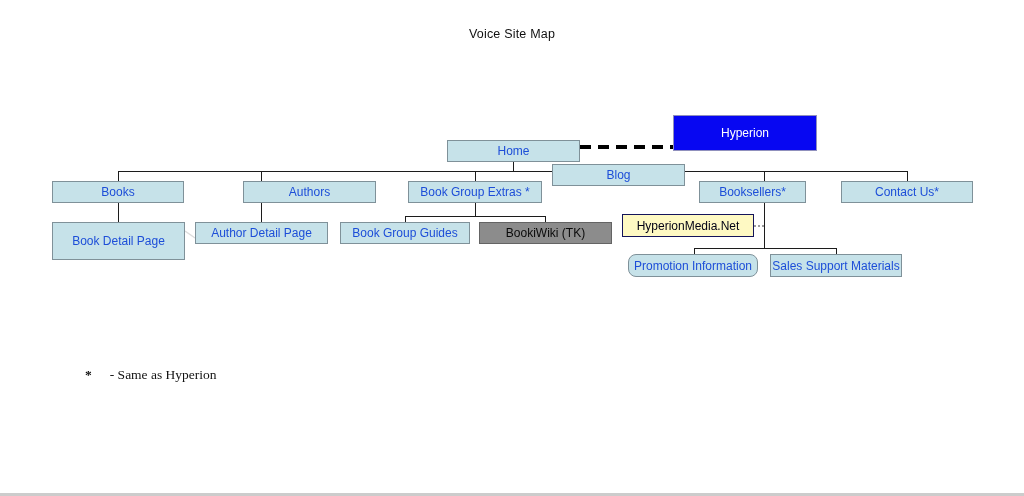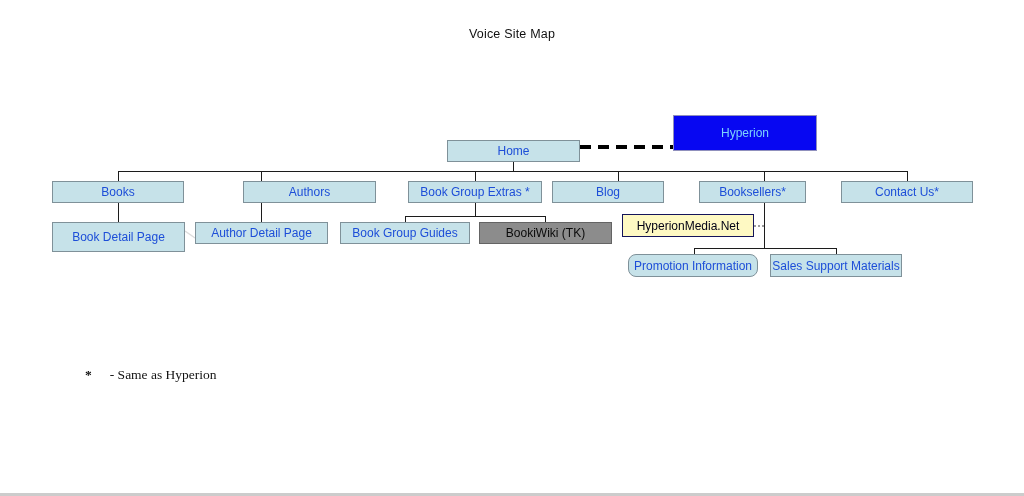--- a/index.html
+++ b/index.html
@@ -34,21 +34,21 @@
     align-items: center;
     justify-content: center;
     font-size: 12px;
     color: #1d4ed8;
     white-space: nowrap;
     cursor: default;
   }
   .node--hyperion {
     background: #0707f2;
     border-color: #9090bd;
-    color: #7dd3fc;
+    color: #ffffff;
   }
   .node--media {
     background: #fef9c3;
     border-color: #14145a;
     color: #000014;
   }
   .node--gray {
     background: #8c8c8c;
     border-color: #646464;
     color: #0a0a0a;
@@ -115,27 +115,27 @@
   <div class="node node--hyperion" style="left:673px; top:115px; width:144px; height:36px;">Hyperion</div>
 
   <div class="node" style="left:447px; top:140px; width:133px; height:22px;">Home</div>
 
   <div class="node" style="left:52px; top:181px; width:132px; height:22px;">Books</div>
 
   <div class="node" style="left:195px; top:181px; width:133px; height:22px;margin-left:48px;">Authors</div>
 
   <div class="node" style="left:408px; top:181px; width:134px; height:22px;">Book Group Extras *</div>
 
-  <div class="node" style="left:552px; top:181px; width:112px; height:22px;">Blog</div>
+  <div class="node" style="left:552px; top:164px; width:133px; height:22px;">Blog</div>
 
   <div class="node" style="left:699px; top:181px; width:107px; height:22px;">Booksellers*</div>
 
   <div class="node" style="left:841px; top:181px; width:132px; height:22px;">Contact Us*</div>
 
-  <div class="node" style="left:52px; top:222px; width:133px; height:30px;">Book Detail Page</div>
+  <div class="node" style="left:52px; top:222px; width:133px; height:38px;">Book Detail Page</div>
 
   <div class="node" style="left:195px; top:222px; width:133px; height:22px;">Author Detail Page</div>
 
   <div class="node" style="left:340px; top:222px; width:130px; height:22px;">Book Group Guides</div>
 
   <div class="node node--gray" style="left:479px; top:222px; width:133px; height:22px;">BookiWiki (TK)</div>
 
   <div class="node node--media" style="left:622px; top:214px; width:132px; height:23px;">HyperionMedia.Net</div>
 
   <div class="node" style="left:628px; top:254px; width:130px; height:23px;border-radius:8px;">Promotion Information</div>

